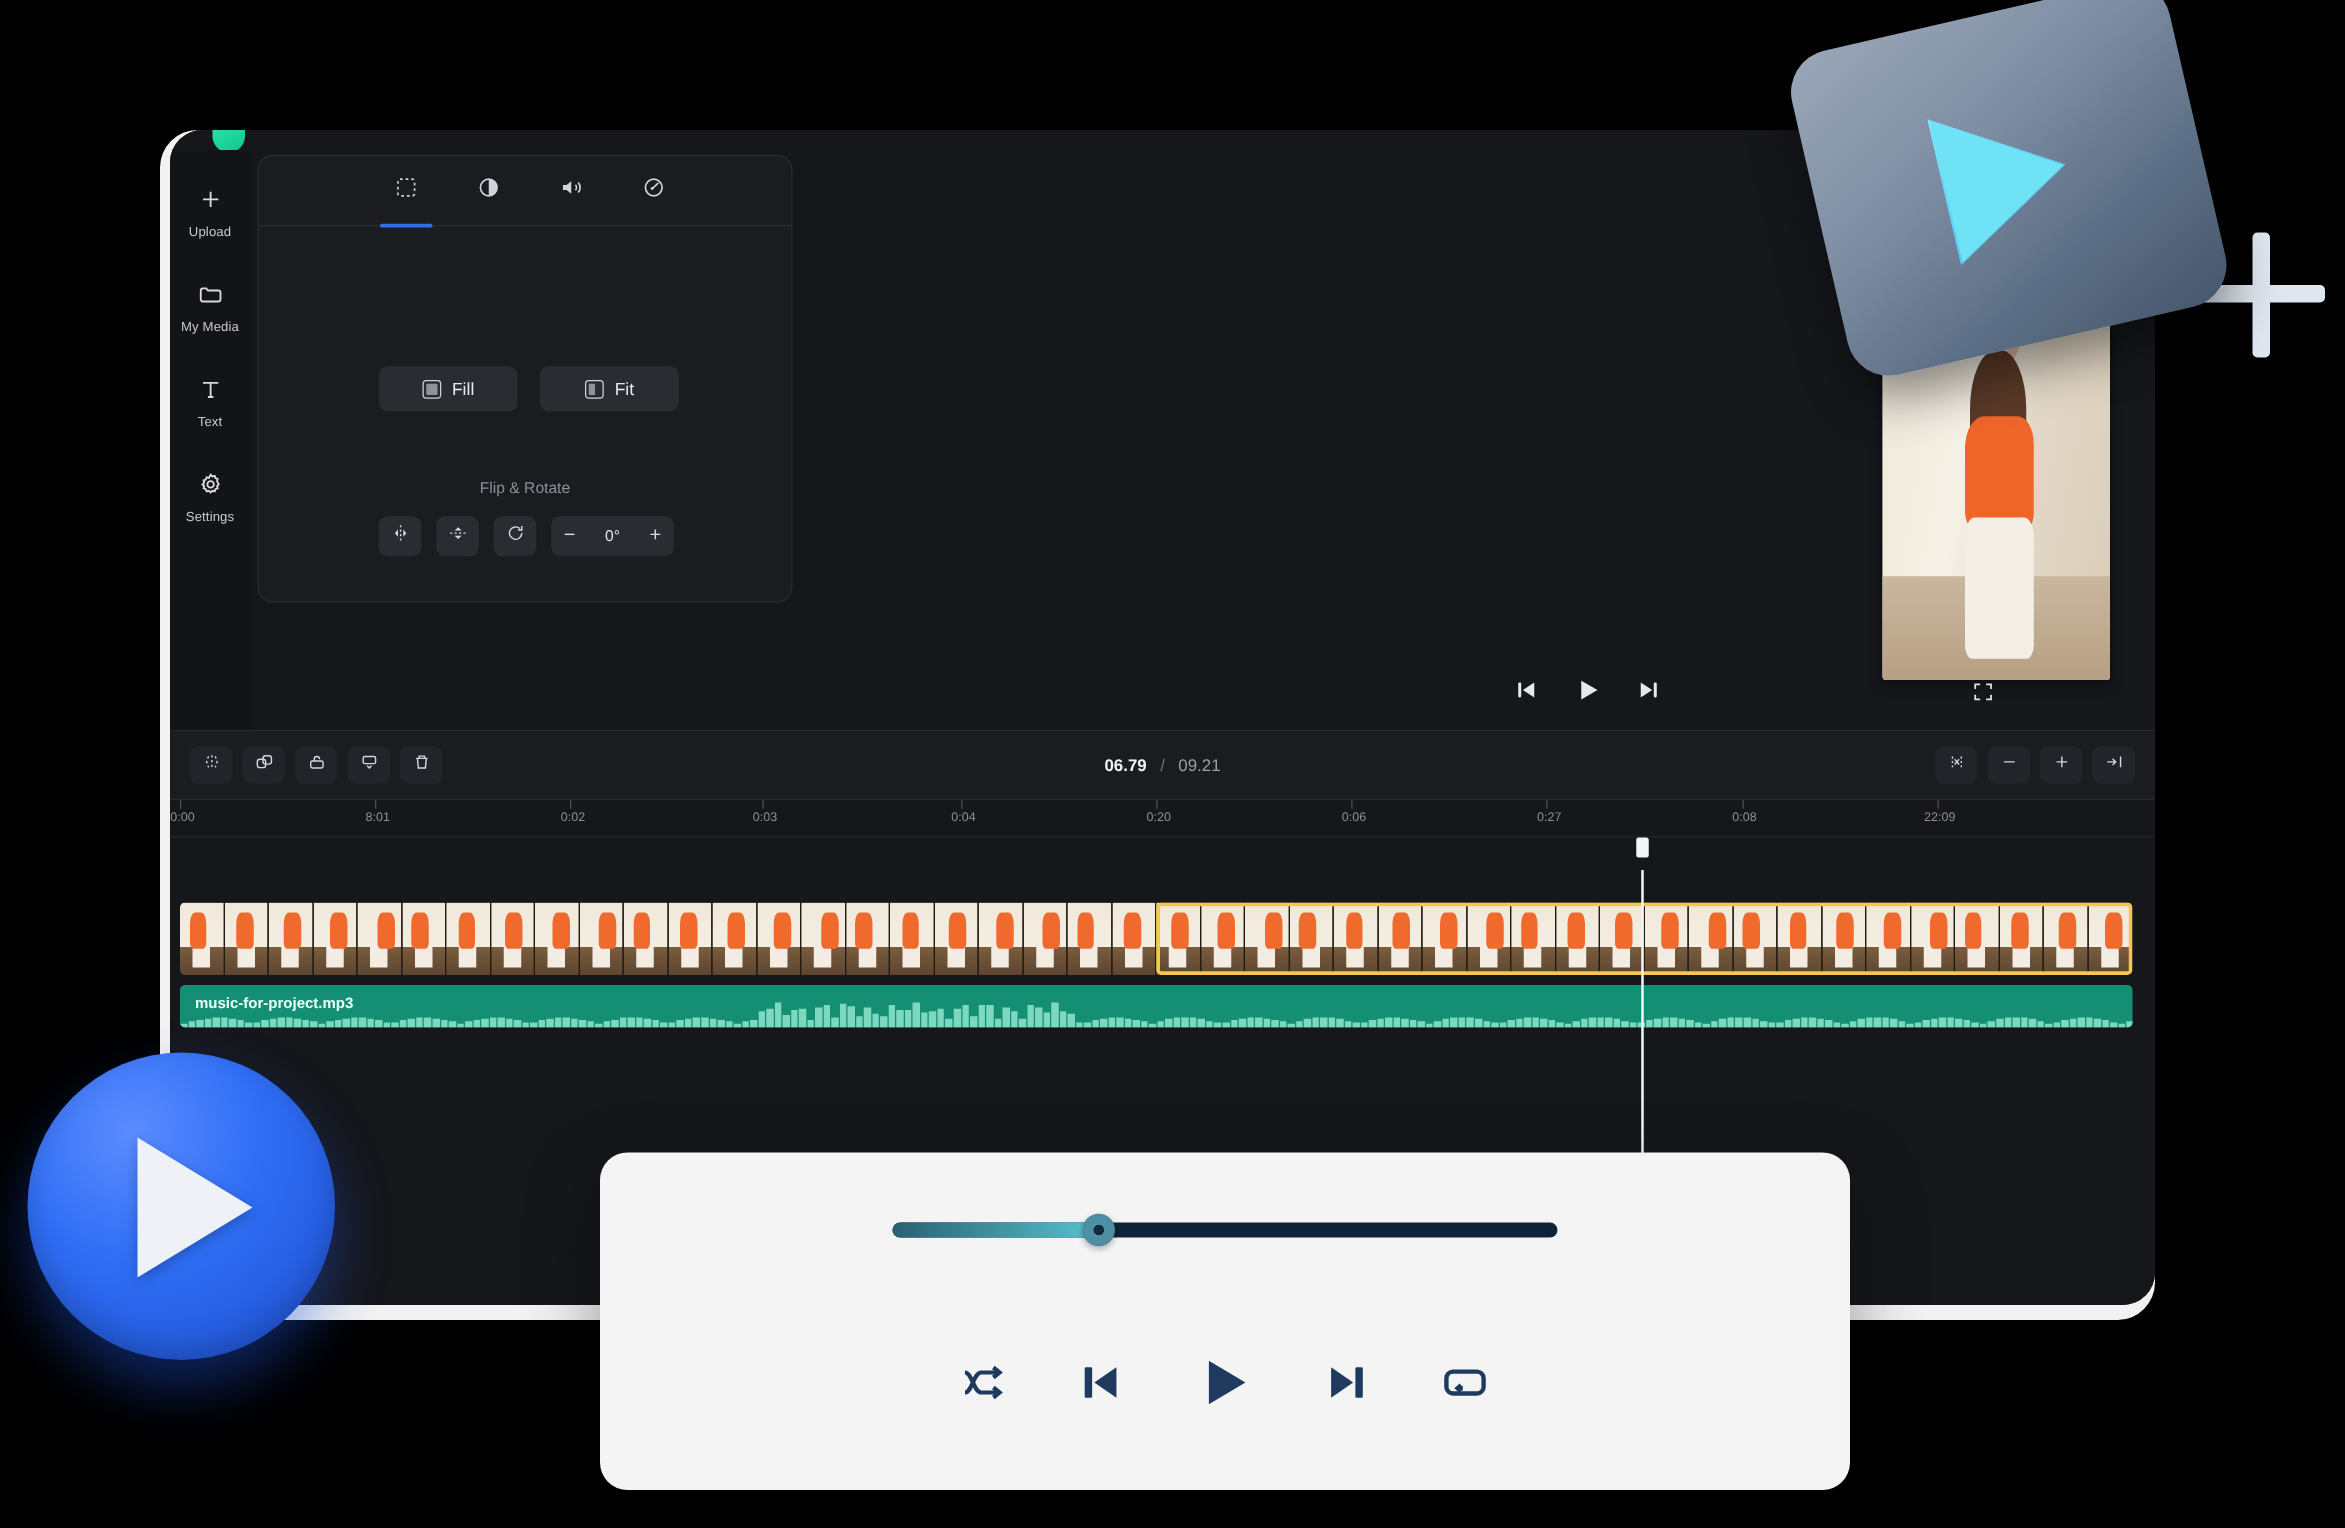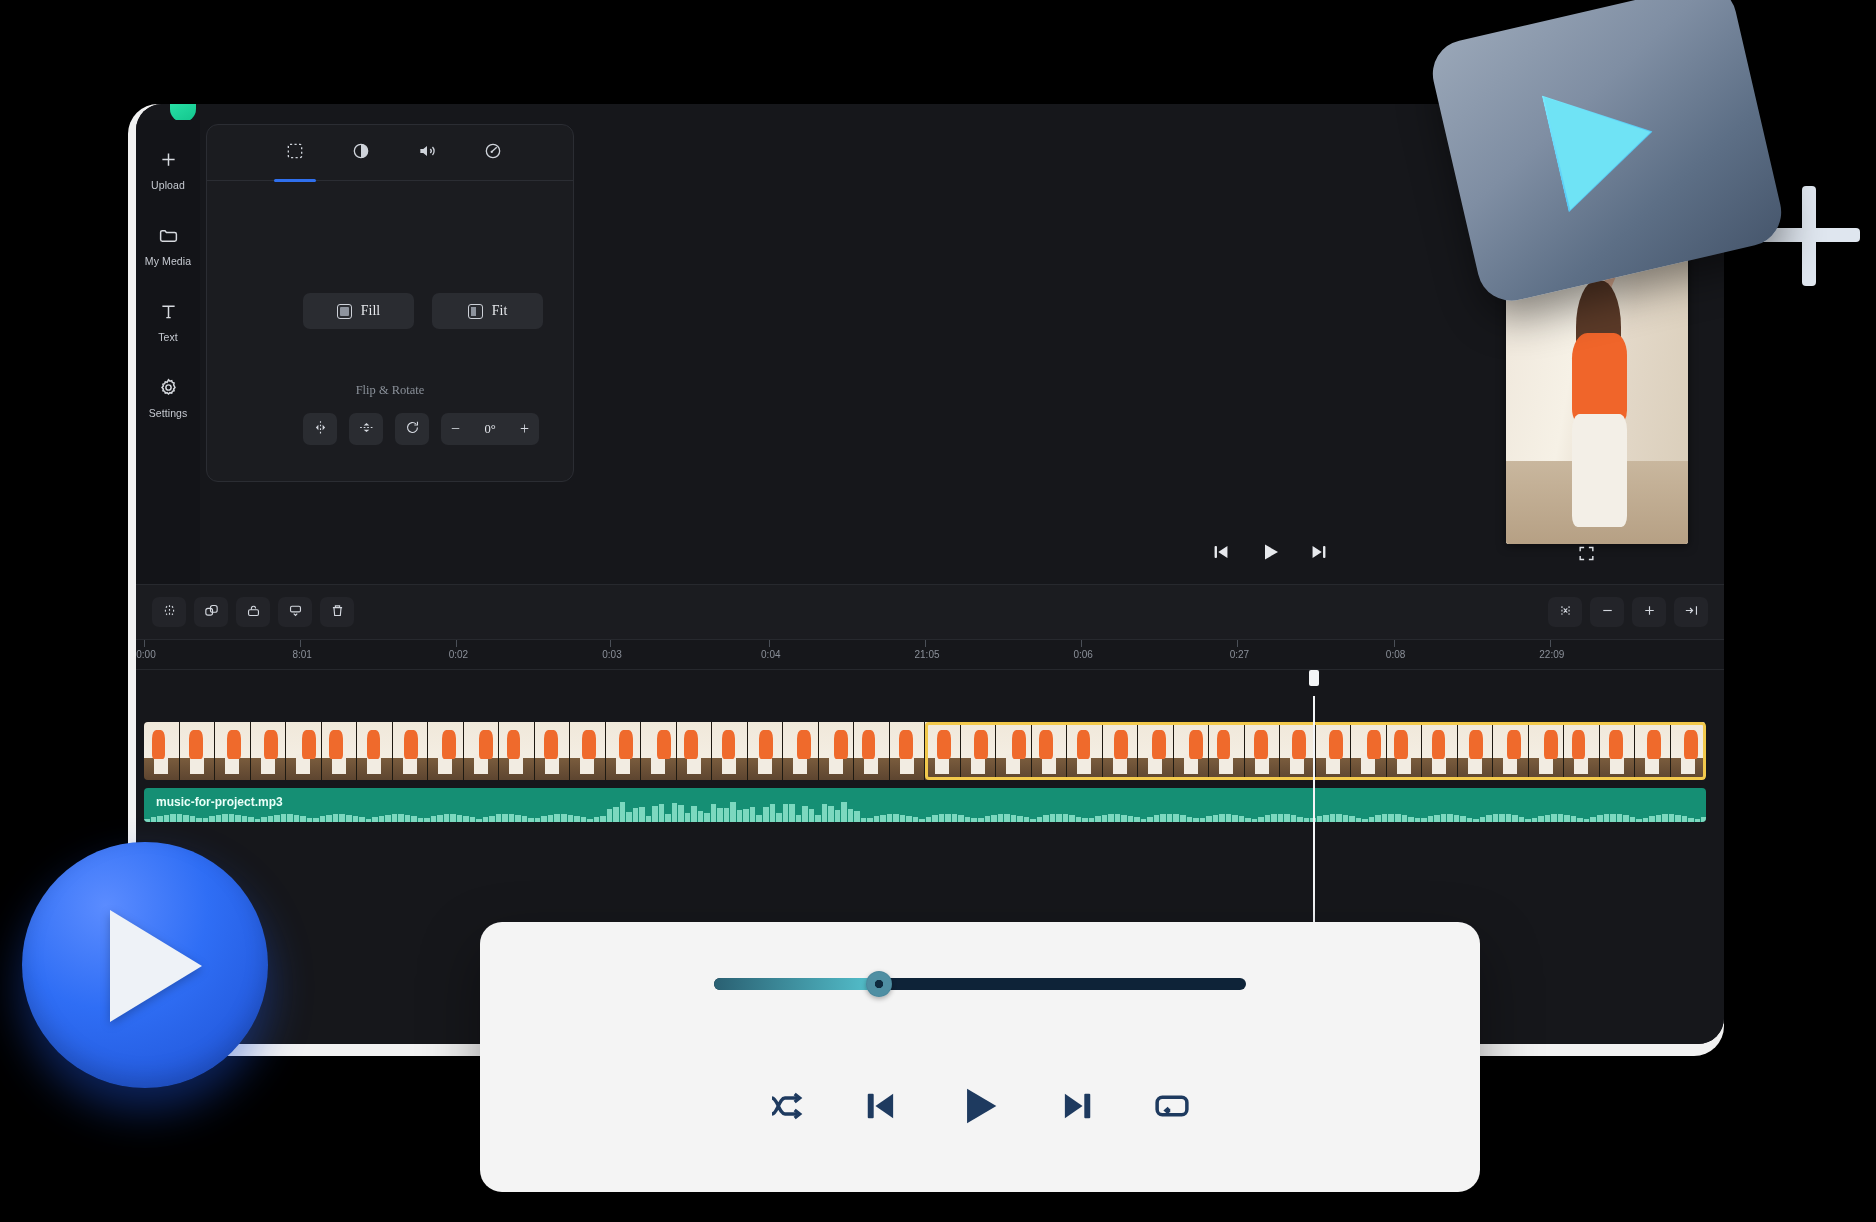--- a/index.html
+++ b/index.html
@@ -46,25 +46,24 @@
     width: 64px; height: 64px;
     display: flex; flex-direction: column; align-items: center; justify-content: center;
     gap: 5px; cursor: pointer; margin-bottom: 12px;
   }
   .rail-item svg { stroke: #d7dadf; fill: none; stroke-width: 1.7; }
   .rail-label { font-size: 10.5px; color: #c6cad1; letter-spacing: .1px; }
 
   
   .props-panel {
     position: absolute; left: 70px; top: 20px;
-    width: 368px; height: 358px;
+    width: 428px; height: 358px;
     background: #1b1c20;
     border: 1px solid #2b2d33;
     border-radius: 12px;
-    font-family: Liberation Serif, serif;
   }
   .props-tabs {
     height: 56px; display: flex; align-items: center;
     justify-content: center; gap: 32px;
     border-bottom: 1px solid #2b2d33;
     padding-left: 8px;
   }
   .ptab {
     width: 34px; height: 40px; display: flex; align-items: center; justify-content: center;
     position: relative; cursor: pointer;
@@ -460,20 +459,25 @@
         </div>
         <div class="tool-btn">
           <span>
             <svg width="17" height="17" viewBox="0 0 24 24">
                 <path d="M5.5 8h13M9 8V5.5h6V8M7 8l1 11h8l1-11"></path>
               </svg>
           </span>
         </div>
       </div>
 
+      <div class="tl-time">
+        <span class="t-cur">06.79</span>
+        <span class="t-sep">/</span>
+        <span class="t-tot">09.21</span>
+      </div>
 
       <div class="tl-right">
         <div class="tool-btn">
           <span>
             <svg width="17" height="17" viewBox="0 0 24 24">
                 <path d="M7 6v12M17 6v12" stroke-dasharray="2.4 2.6"></path>
                 <path d="M9.5 9L12 12l-2.5 3M14.5 9L12 12l2.5 3"></path>
               </svg>
           </span>
         </div>
@@ -517,21 +521,21 @@
         <div class="tick" style="left: 474px;">
           <i></i>
           <span>0:03</span>
         </div>
         <div class="tick" style="left: 632.8px;">
           <i></i>
           <span>0:04</span>
         </div>
         <div class="tick" style="left: 789px;">
           <i></i>
-          <span>21:05</span>
+          <span>0:20</span>
         </div>
         <div class="tick" style="left: 945.2px;">
           <i></i>
           <span>0:06</span>
         </div>
         <div class="tick" style="left: 1101.4px;">
           <i></i>
           <span>0:27</span>
         </div>
         <div class="tick" style="left: 1257.6px;">

